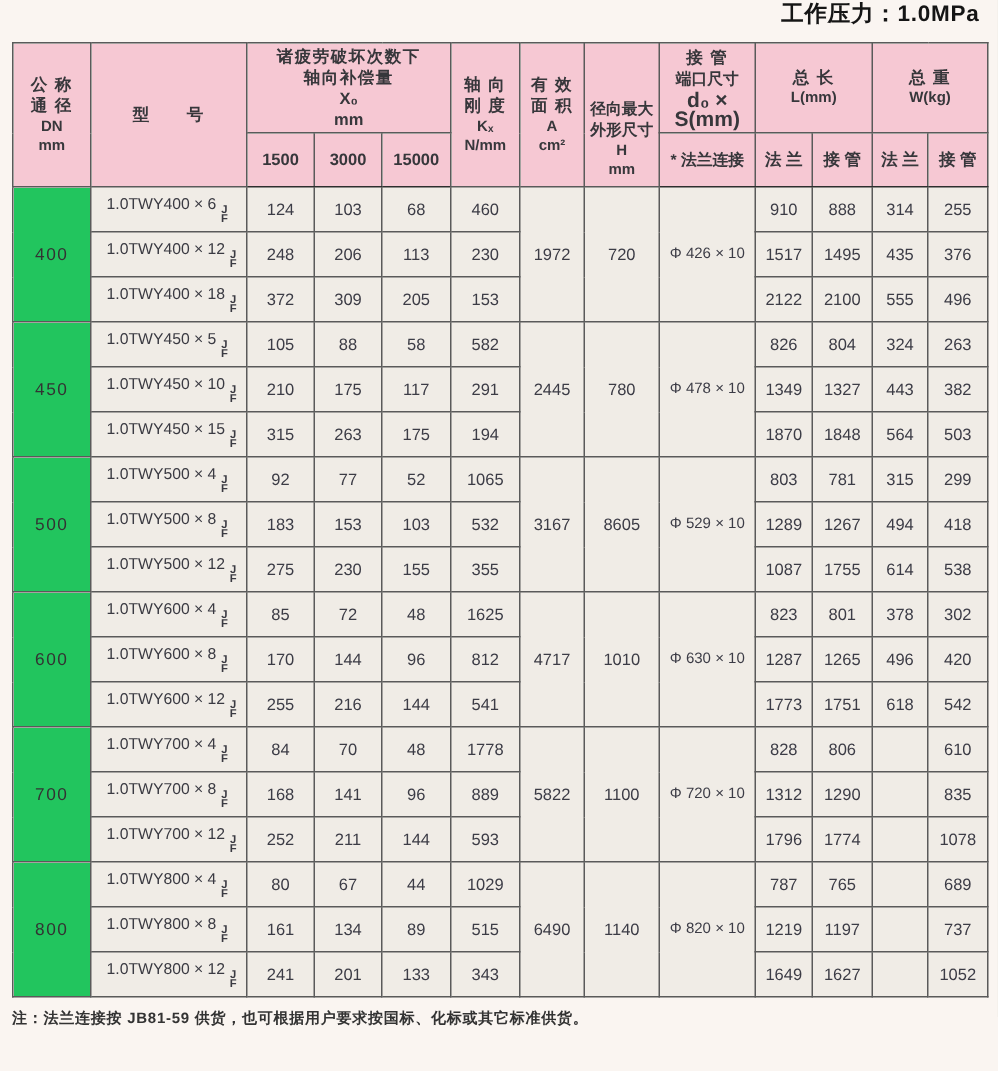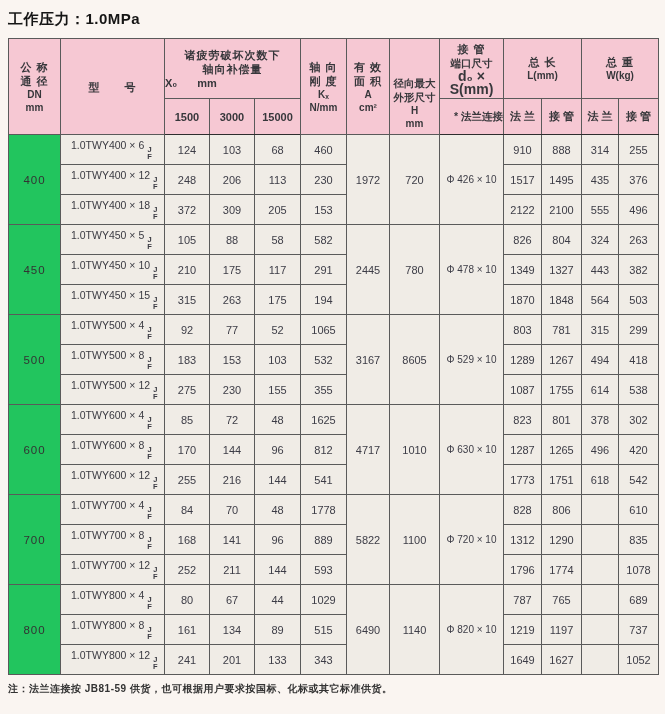--- a/index.html
+++ b/index.html
@@ -5,39 +5,39 @@
   html, body { margin: 0; padding: 0; }
   body {
     width: 665px; height: 714px;
     background: #faf5f1;
     font-family: "Liberation Sans", "DejaVu Sans", sans-serif;
     color: #2e2e2e;
     position: relative;
     overflow: hidden;
   }
   .titlebar {
-    display: flex; justify-content: space-between; align-items: baseline;
-    padding: 10px 12px 0 8px;
+    display: flex; justify-content: flex-end; align-items: baseline;
+    padding: 0 12px 0 8px;
     font-size: 15px; font-weight: bold; color: #151515;
     letter-spacing: 0.5px;
   }
   table.spec {
     border-collapse: collapse; table-layout: fixed;
     width: 650px; margin: 9px 0 0 8px;
     border: 1.5px solid #3c3c3c;
     background: #f0ece6;
   }
   th, td { border: 1px solid #5a5a5a; padding: 0; text-align: center; overflow: hidden; }
   thead th { background: #f6c8d3; color: #37373b; font-weight: bold; font-size: 11px; }
   thead tr.h1 { height: 60px; }
   thead tr.h2 { height: 36px; }
   thead tr.h2 th { border-bottom: 1.5px solid #2e2e2e; }
   .hl { line-height: 14px; letter-spacing: 1px; }
   .hs { line-height: 13px; font-size: 10px; letter-spacing: 0; }
-  .xline { display: flex; justify-content: flex-start; gap: 20px; line-height: 14px; font-size: 11px; }
+  .xline { display: flex; justify-content: space-between; line-height: 14px; font-size: 11px; flex-direction: column; }
   .port-sym { font-size: 14px; font-weight: bold; }
   tbody tr { height: 30px; }
   tbody td { font-size: 11px; color: #3c3c46; background: #f0ece6; }
   tbody td.dn { background: #22c55e; color: #333; font-size: 11.5px; letter-spacing: 1px; }
   tbody td.model {
     text-align: left; padding-left: 10px;
     font-size: 10.5px; white-space: nowrap; color: #3a3a42; margin-left: 47px;
   }
   tbody td.port { font-size: 10px; letter-spacing: 0; }
   tr.group-start td { border-top: 1.6px solid #2b2b2b; }
@@ -124,21 +124,21 @@
       </th>
       <th colspan="2">
         <div class="hl">总  重</div>
         <div class="hs">W(kg)</div>
       </th>
     </tr>
     <tr class="h2">
       <th>1500</th>
       <th>3000</th>
       <th>15000</th>
-      <th style="font-size:10.5px; letter-spacing:0;text-align:right;">* 法兰连接</th>
+      <th style="font-size:10.5px; letter-spacing:0;">* 法兰连接</th>
       <th>法 兰</th>
       <th>接 管</th>
       <th>法 兰</th>
       <th>接 管</th>
     </tr>
   </thead>
   <tbody>
       <tr class="group-start">
         <td class="dn" rowspan="3">400</td>
         <td class="model"><span>1.0TWY400 × 6</span><span class="jf">

